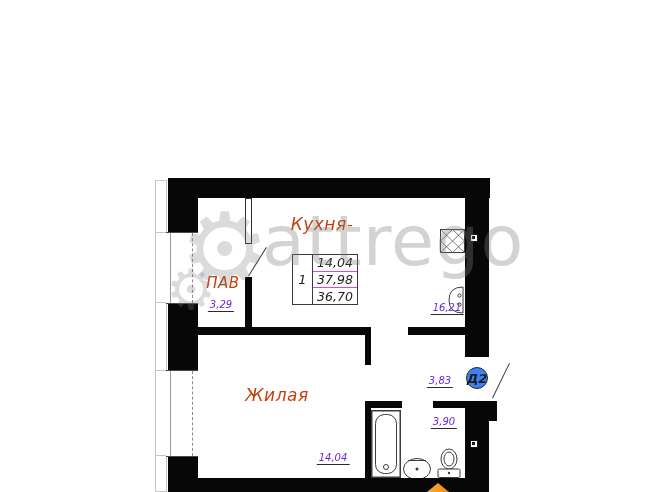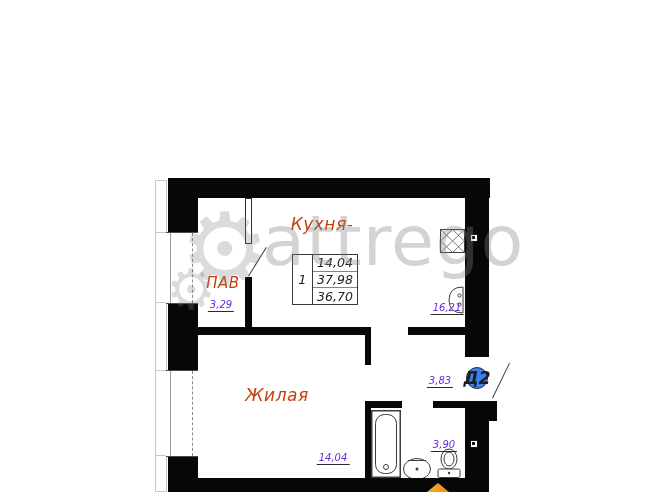--- a/index.html
+++ b/index.html
@@ -24,21 +24,21 @@
   .stamp{position:absolute;left:292px;top:254px;width:66px;height:51px;border:1px solid #3a3a3a;
          display:flex;background:transparent;z-index:4;box-sizing:border-box;}
   .stamp-left{width:19px;border-right:1px solid #3a3a3a;display:flex;align-items:center;
               justify-content:center;font-style:italic;font-size:13px;}
   .stamp-right{flex:1;display:flex;flex-direction:column;}
   .stamp-cell{flex:1;display:flex;align-items:center;justify-content:center;
               font-style:italic;font-size:12.5px;}
   .stamp-cell + .stamp-cell{border-top:1px solid #d946ef;}
   .door-badge{position:absolute;left:466px;top:367px;width:22px;height:22px;border:1.4px solid #2a2a2a;
               border-radius:50%;background:#3b82f6;display:flex;align-items:center;justify-content:center;
-              font-style:italic;font-size:17px;font-weight:bold;z-index:4;box-sizing:border-box;}
+              font-style:italic;font-size:13px;font-weight:bold;z-index:4;box-sizing:border-box;}
   .fixture{position:absolute;z-index:1;}
   .wall-port{position:absolute;width:8px;height:8px;background:#fff;border:1px solid #161616;
              z-index:3;box-sizing:border-box;}
   .wall-port .port-dot{width:3px;height:3px;background:#161616;margin:1px;}
   .watermark-text{position:absolute;left:262px;top:206px;font-size:70px;line-height:70px;
                   color:rgba(125,125,125,0.34);letter-spacing:1px;z-index:5;pointer-events:none;}
   .wm-gear{position:absolute;color:rgba(125,125,125,0.28);z-index:5;pointer-events:none;line-height:1;}
   .orange-marker{position:absolute;left:427px;top:483px;width:22px;height:9px;
                  background:linear-gradient(90deg,#f8ab35,#ee8c12);
                  clip-path:polygon(50% 0,100% 100%,0 100%);z-index:4;}
@@ -133,21 +133,21 @@
   <div class="lbl room-name" style="left:322px;top:214px">Кухня-</div>
   <div class="lbl area-val" style="left:447px;top:302px">16,21</div>
 
   <div class="lbl room-name" style="left:223px;top:274px;font-size:15px">ПАВ</div>
   <div class="lbl area-val" style="left:221px;top:299px">3,29</div>
 
   <div class="lbl room-name" style="left:277px;top:385px">Жилая</div>
   <div class="lbl area-val" style="left:333px;top:452px">14,04</div>
 
   <div class="lbl area-val" style="left:440px;top:375px">3,83</div>
-  <div class="lbl area-val" style="left:444px;top:439px">3,90</div>
+  <div class="lbl area-val" style="left:444px;top:416px">3,90</div>
 
   <div class="stamp">
     <div class="stamp-left">1</div>
     <div class="stamp-right">
       <div class="stamp-cell">14,04</div>
       <div class="stamp-cell">37,98</div>
       <div class="stamp-cell">36,70</div>
     </div>
   </div>
 

